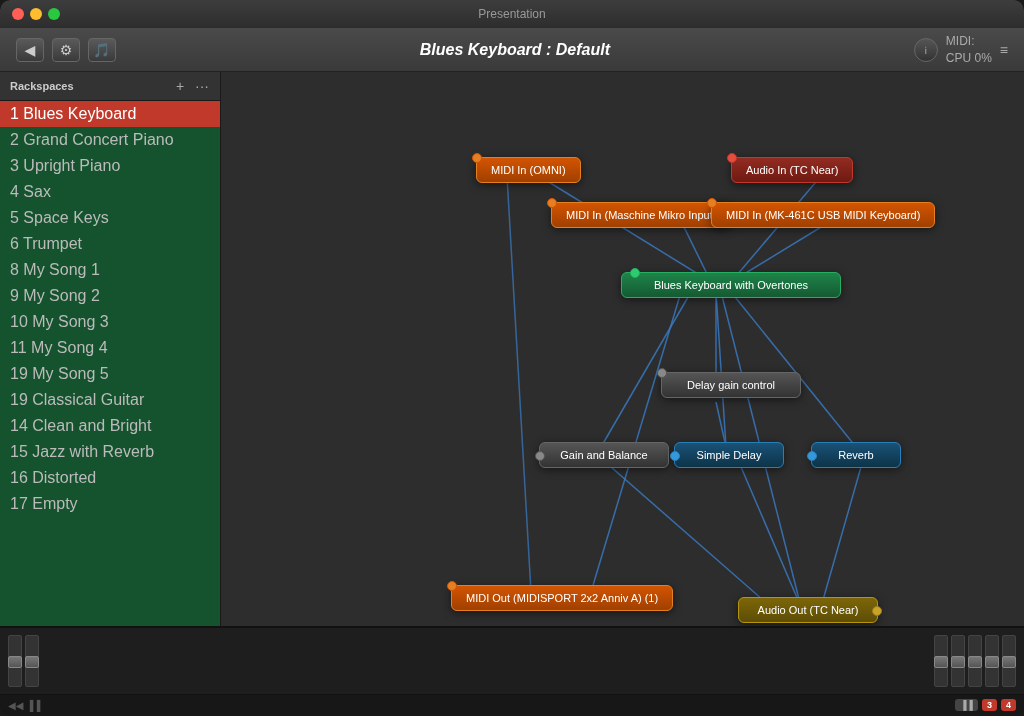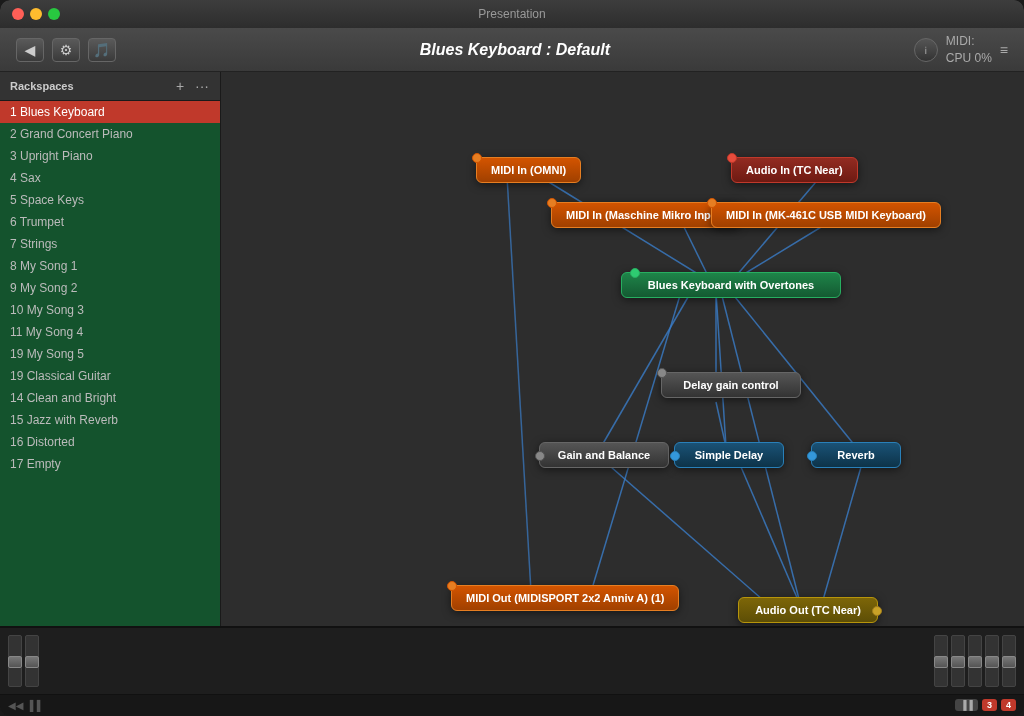--- a/index.html
+++ b/index.html
@@ -147,21 +147,21 @@
       width: 16px;
       height: 16px;
       display: flex;
       align-items: center;
       justify-content: center;
     }
 
     .sidebar-item {
       padding: 4px 10px;
       color: #bbb;
-      font-size: 12px;
+      font-size: 16px;
       cursor: pointer;
       display: flex;
       align-items: flex-end;
     }
     .sidebar-item.active-parent {
       background: #c0392b;
       color: #fff;
     }
     .sidebar-item.active-child {
       background: #555;
@@ -219,21 +219,21 @@
     .connections-svg {
       position: absolute;
       top: 0;
       left: 0;
       width: 100%;
       height: 100%;
       pointer-events: none;
       z-index: 1;
     }
 
-    .node { z-index: 2; font-weight: bold; }
+    .node { z-index: 2; }
 
     
     .bottom-bar {
       height: 90px;
       background: #1e1e1e;
       border-top: 2px solid #111;
       display: flex;
       flex-direction: column;
     }
     .bottom-controls {
@@ -366,23 +366,20 @@
     <div class="sidebar-item">
       <span>4 Sax</span>
     </div>
     <div class="sidebar-item">
       <span>5 Space Keys</span>
     </div>
     <div class="sidebar-item">
       <span>6 Trumpet</span>
     </div>
     <div class="sidebar-item">
-      <span>7 Strings</span>
-    </div>
-    <div class="sidebar-item">
       <span>8 My Song 1</span>
     </div>
     <div class="sidebar-item">
       <span>9 My Song 2</span>
     </div>
     <div class="sidebar-item">
       <span>10 My Song 3</span>
     </div>
     <div class="sidebar-item">
       <span>11 My Song 4</span>

